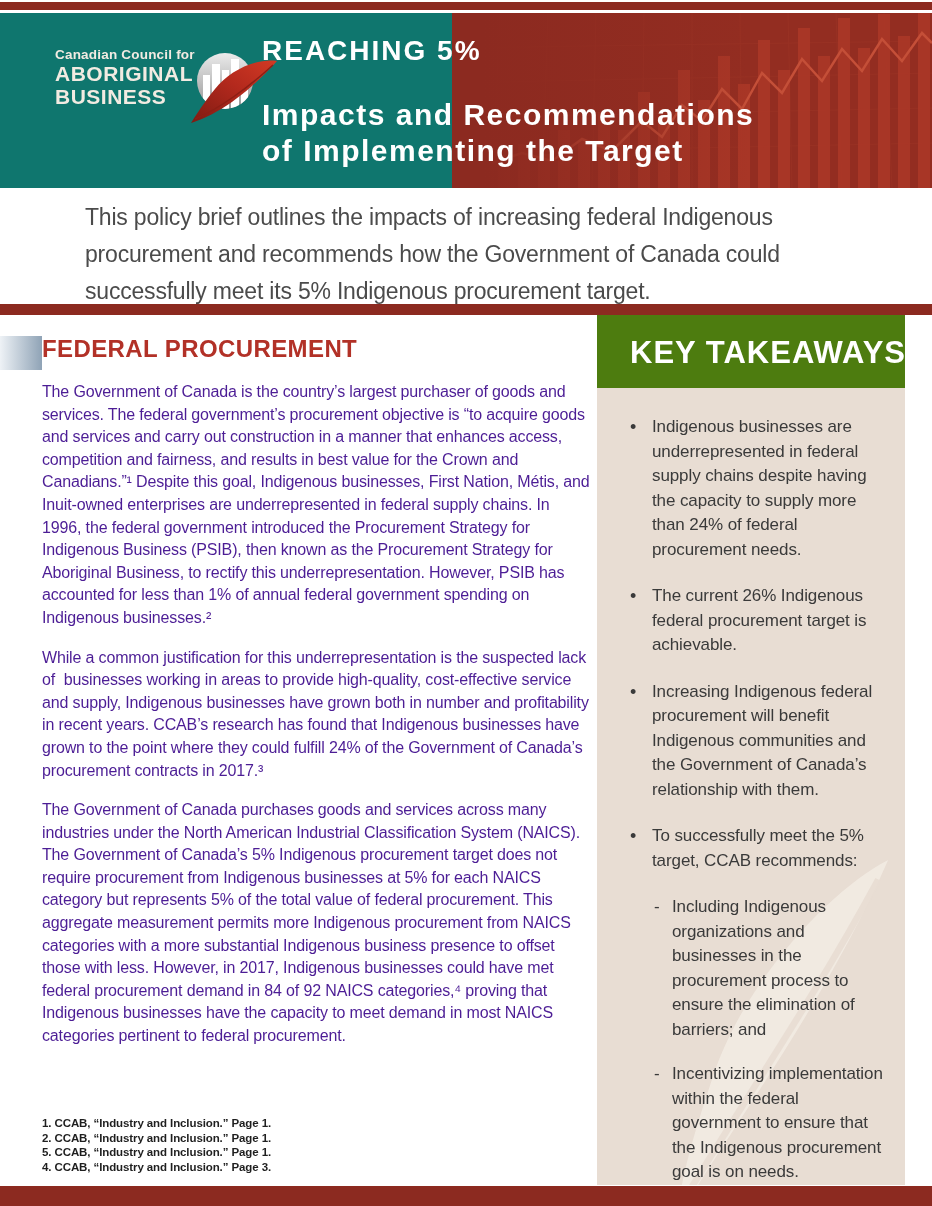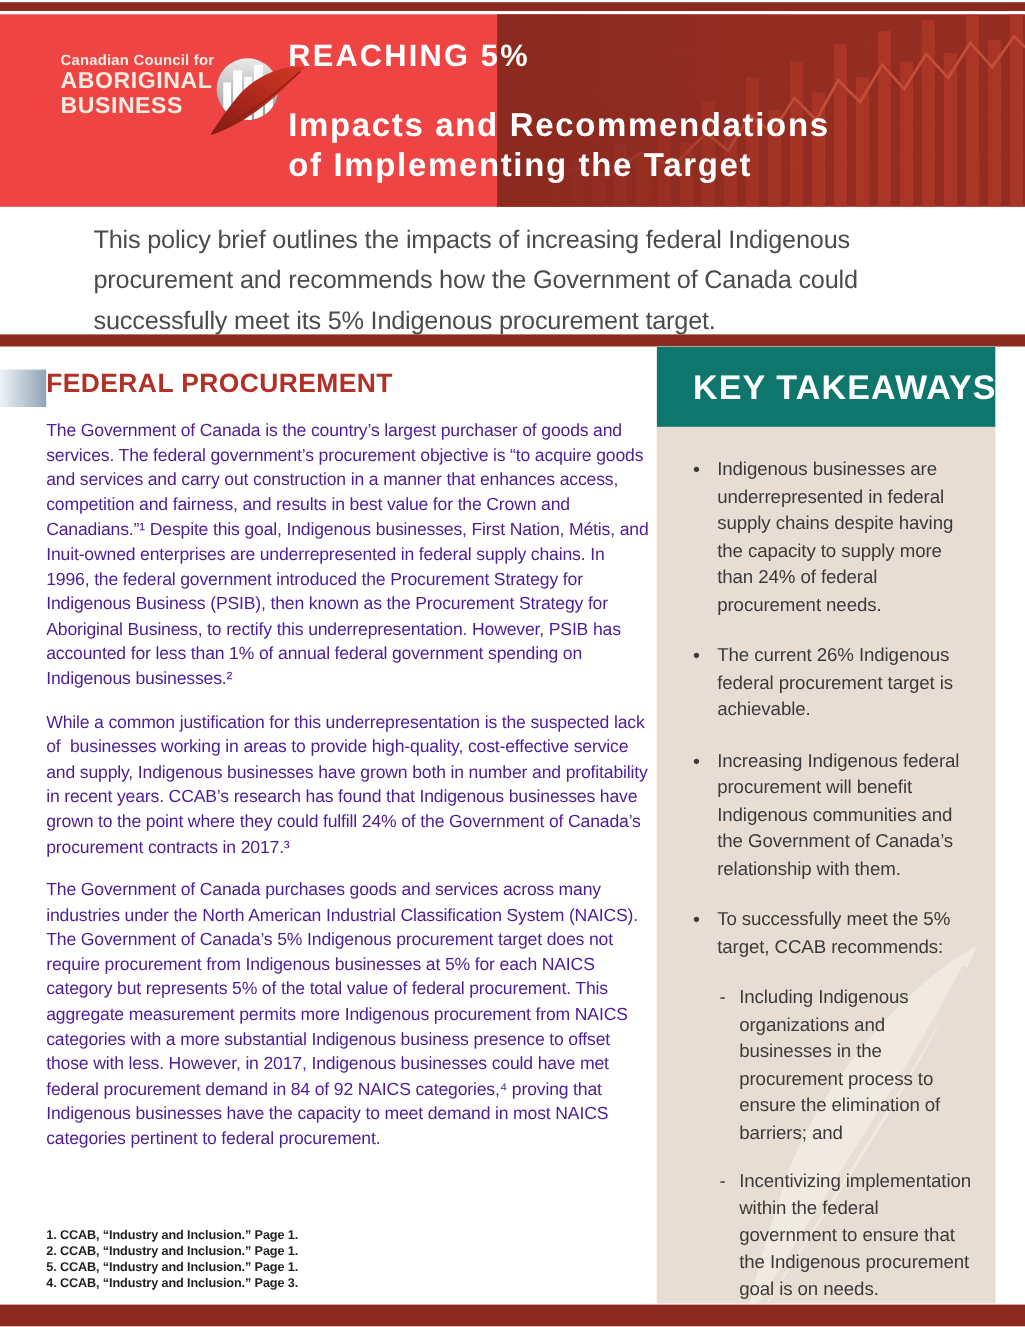--- a/index.html
+++ b/index.html
@@ -5,21 +5,21 @@
   html,body{margin:0;padding:0;}
   body{
     width:932px;height:1206px;background:#ffffff;position:relative;
     font-family:"Liberation Sans","DejaVu Sans",sans-serif;
     -webkit-font-smoothing:antialiased;
   }
   .page{position:absolute;inset:0;overflow:hidden;}
 
   
   .top-strip{position:absolute;top:2px;left:0;right:0;height:8px;background:#8c2a20;}
-  .header{position:absolute;top:13px;left:0;right:0;height:175px;background:#ef4444;overflow:hidden;}
+  .header{position:absolute;top:13px;left:0;right:0;height:175px;background:#0f766e;overflow:hidden;}
   .header-deco{position:absolute;top:0;right:0;width:480px;height:175px;}
   .header-fade{position:absolute;top:0;right:0;width:480px;height:175px;
     background:linear-gradient(90deg,#8c2a20 0%,#8c2a20 6%,rgba(140,42,32,0) 62%);}
   .logo{position:absolute;left:55px;top:28px;width:240px;height:120px;}
   .logo-text{position:absolute;left:0;top:6px;color:#f2ebe2;}
   .logo-line1{font-size:13.5px;font-weight:600;letter-spacing:.2px;}
   .logo-line2,.logo-line3{font-size:21px;font-weight:600;letter-spacing:.5px;line-height:23px;}
   .logo-mark{position:absolute;left:128px;top:2px;}
   .page-title{position:absolute;left:262px;top:22px;color:#ffffff;font-size:28px;font-weight:700;letter-spacing:2px;white-space:nowrap;}
   .page-subtitle{position:absolute;left:262px;top:84px;color:#ffffff;font-size:30px;font-weight:700;letter-spacing:1.5px;line-height:36px;white-space:nowrap;}
@@ -36,21 +36,21 @@
     background:linear-gradient(to right,#eef2f6,#8fa3b6);}
   .section-heading{position:absolute;left:42px;top:335px;color:#b23127;
     font-size:24px;font-weight:700;letter-spacing:.4px;white-space:nowrap;}
   .content{position:absolute;left:42px;top:381px;width:548px;}
   .content p{margin:0 0 17px 0;font-size:16px;line-height:22.6px;color:#4c1d95;letter-spacing:-.15px;}
   .footnotes{position:absolute;left:42px;top:1116px;width:420px;}
   .footnotes div{font-size:11.5px;line-height:14.6px;color:#1f1f1f;font-weight:700;letter-spacing:-.1px;}
 
   
   .sidebar{position:absolute;left:597px;top:315px;width:308px;height:870px;background:#e8ddd3;overflow:hidden;}
-  .sidebar-head{height:73px;background:#0f766e;color:#ffffff;font-size:31px;font-weight:700;
+  .sidebar-head{height:73px;background:#4d7c0f;color:#ffffff;font-size:31px;font-weight:700;
     letter-spacing:1px;line-height:75px;padding-left:33px;white-space:nowrap;}
   .takeaways{list-style:none;margin:0;padding:27px 20px 0 33px;position:relative;z-index:2;}
   .takeaways li{display:flex;margin:0 0 22px 0;font-size:17px;line-height:24.5px;color:#3a3a3a;letter-spacing:-.1px;}
   .takeaways li .marker{flex:0 0 22px;}
   .takeaways li.bullet .marker{font-size:18px;}
   .takeaways li.dash{margin-left:24px;margin-bottom:20px;}
   .takeaways li.dash .marker{flex:0 0 18px;}
   .feather-watermark{position:absolute;bottom:-20px;right:-40px;z-index:1;transform:rotate(-14deg);}
 </style>
 </head>

